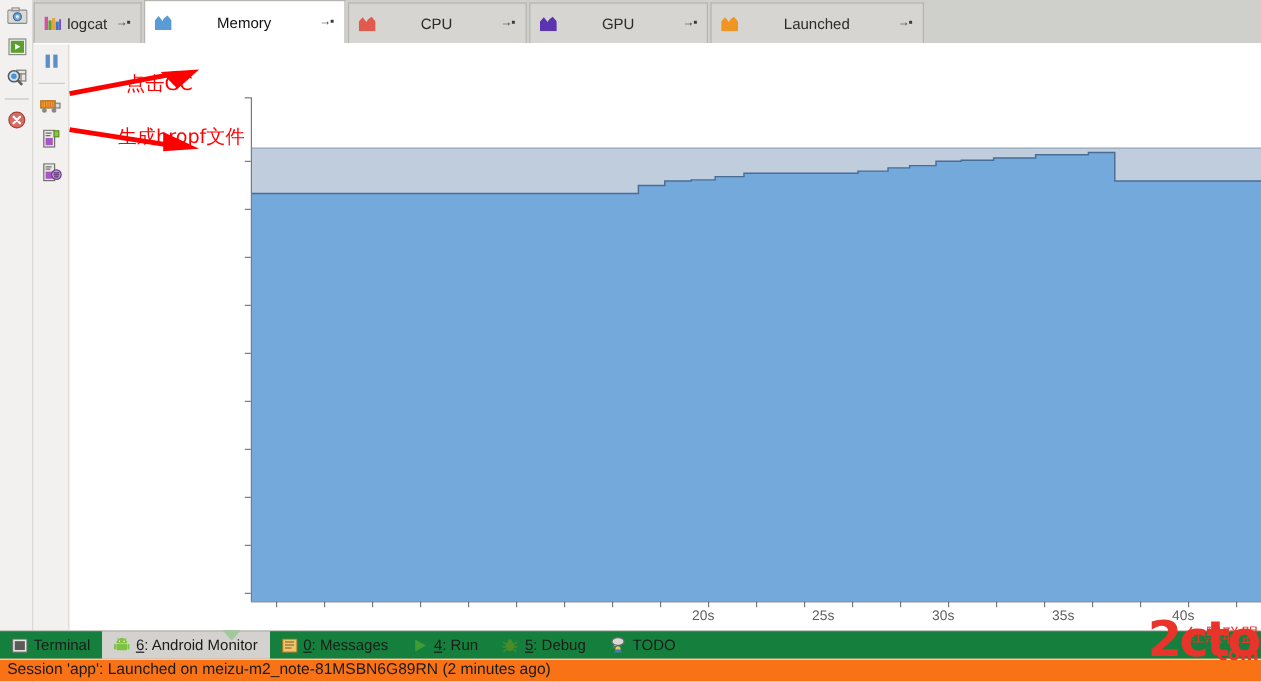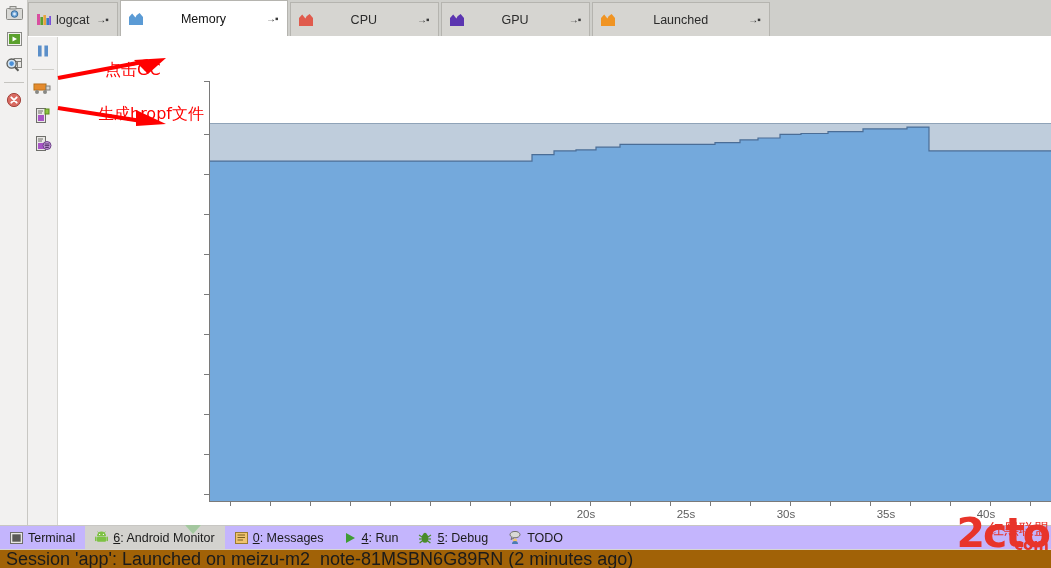--- a/index.html
+++ b/index.html
@@ -120,37 +120,37 @@
   }
   .tt-tail::after {
     content: ""; position: absolute; left: -8px; top: -9px; width: 0; height: 0;
     border-left: 8px solid transparent; border-right: 8px solid transparent;
     border-top: 9px solid #a4c79f; z-index: -1;
   }
 
   
   .bottombar {
     position: absolute; left: 0; top: 525px; width: 1051px; height: 24px;
-    background: #c4b5fd;
+    background: #15803d;
     border-top: 1px solid #c8c7c3;
     display: flex; align-items: center;
   }
   .bbtn {
     height: 24px; display: flex; align-items: center; gap: 5px;
     padding: 0 10px; font-size: 12.5px; color: #1b1b1b; cursor: default;
     white-space: nowrap;
   }
   .bbtn.sel { background: #d3d2ce; }
   .bbtn u { text-decoration: underline; }
   .statusline {
     position: absolute; left: 0; top: 549px; width: 1051px; height: 19px;
-    background: #a16207;
+    background: #f97316;
     border-top: 1px solid #d7d6d2;
-    font-size: 18px; color: #1b1b1b;
-    display: flex; align-items: center; padding-left: 6px;
+    font-size: 13px; color: #1b1b1b;
+    display: flex; padding-left: 6px;
   }
 
   
   .watermark {
     position: absolute; right: 2px; top: 518px;
     z-index: 60; pointer-events: none;
     font-family: "DejaVu Sans", sans-serif;
   }
   .wm-main {
     color: #e8342a; font-size: 41px; font-weight: bold;

